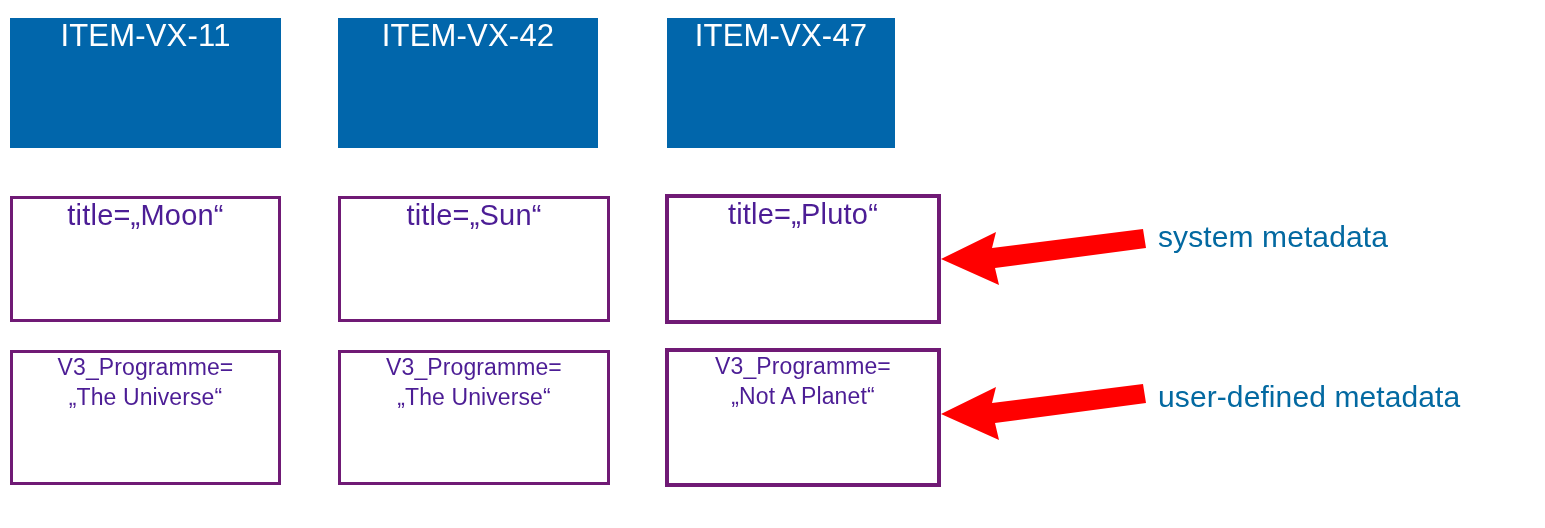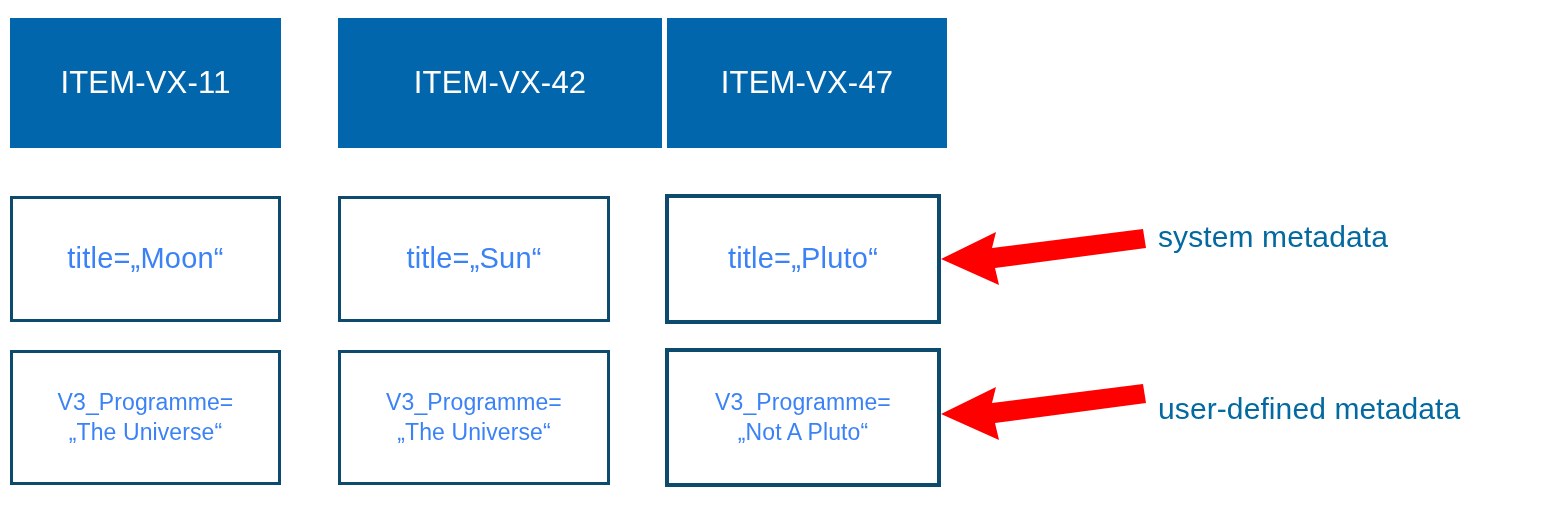--- a/index.html
+++ b/index.html
@@ -17,37 +17,37 @@
     height: 528px;
     background: #ffffff;
     overflow: hidden;
   }
 
   
   .box {
     position: absolute;
     box-sizing: border-box;
     display: flex;
-    align-items: center;
+    align-items: flex-start;
     justify-content: center;
     text-align: center;
   }
 
   .box-header {
     background: #0166ab;
     color: #ffffff;
     font-size: 31px;
     font-weight: 400;
     letter-spacing: 0.2px;
   }
 
   .box-meta {
     background: #ffffff;
-    border: 3px solid #0c4a6e;
-    color: #3b82f6;
+    border: 3px solid #701a75;
+    color: #4c1d95;
   }
 
   .box-meta.emphasis {
     border-width: 4px;
   }
 
   .meta-title {
     font-size: 29px;
     line-height: 1.15;
     letter-spacing: 0.2px;
@@ -85,25 +85,25 @@
 </style>
 </head>
 <body>
 
 <div id="canvas">
 
   <div class="box box-header" style="left:10px; top:18px; width:271px; height:130px;">
     <span>ITEM-VX-11</span>
   </div>
 
-  <div class="box box-header" style="left:338px; top:18px; width:324px; height:130px;">
+  <div class="box box-header" style="left:338px; top:18px; width:260px; height:130px;">
     <span>ITEM-VX-42</span>
   </div>
 
-  <div class="box box-header" style="left:667px; top:18px; width:280px; height:130px;">
+  <div class="box box-header" style="left:667px; top:18px; width:228px; height:130px;">
     <span>ITEM-VX-47</span>
   </div>
 
   <div class="box box-meta meta-title" style="left:10px; top:196px; width:271px; height:126px;">
     <span>title=„Moon“</span>
   </div>
 
   <div class="box box-meta meta-title emphasis" style="left:665px; top:194px; width:276px; height:130px;">
     <span>title=„Pluto“</span>
   </div>
@@ -122,32 +122,32 @@
   <div class="box box-meta meta-user" style="left:338px; top:350px; width:272px; height:135px;">
     <span>
       <span class="line">V3_Programme=</span>
       <span class="line">„The Universe“</span>
     </span>
   </div>
 
   <div class="box box-meta meta-user emphasis" style="left:665px; top:348px; width:276px; height:139px;">
     <span>
       <span class="line">V3_Programme=</span>
-      <span class="line">„Not A Pluto“</span>
+      <span class="line">„Not A Planet“</span>
     </span>
   </div>
 
   <svg class="arrow-layer" viewBox="0 0 1545 528">
 
     <g>
       <polygon points="941,259 996,232 992,248 1143,229 1146,248 995,268 999,285" fill="#ff0000"></polygon>
     </g>
 
     <g>
       <polygon points="941,414 996,387 992,403 1143,384 1146,403 995,423 999,440" fill="#ff0000"></polygon>
     </g>
   </svg>
 
   <div class="annotation-label" style="left:1158px; top:220px;">system metadata</div>
 
-  <div class="annotation-label" style="left:1158px; top:392px;">user-defined metadata</div>
+  <div class="annotation-label" style="left:1158px; top:380px;">user-defined metadata</div>
 
 </div>
 
 </body></html>

